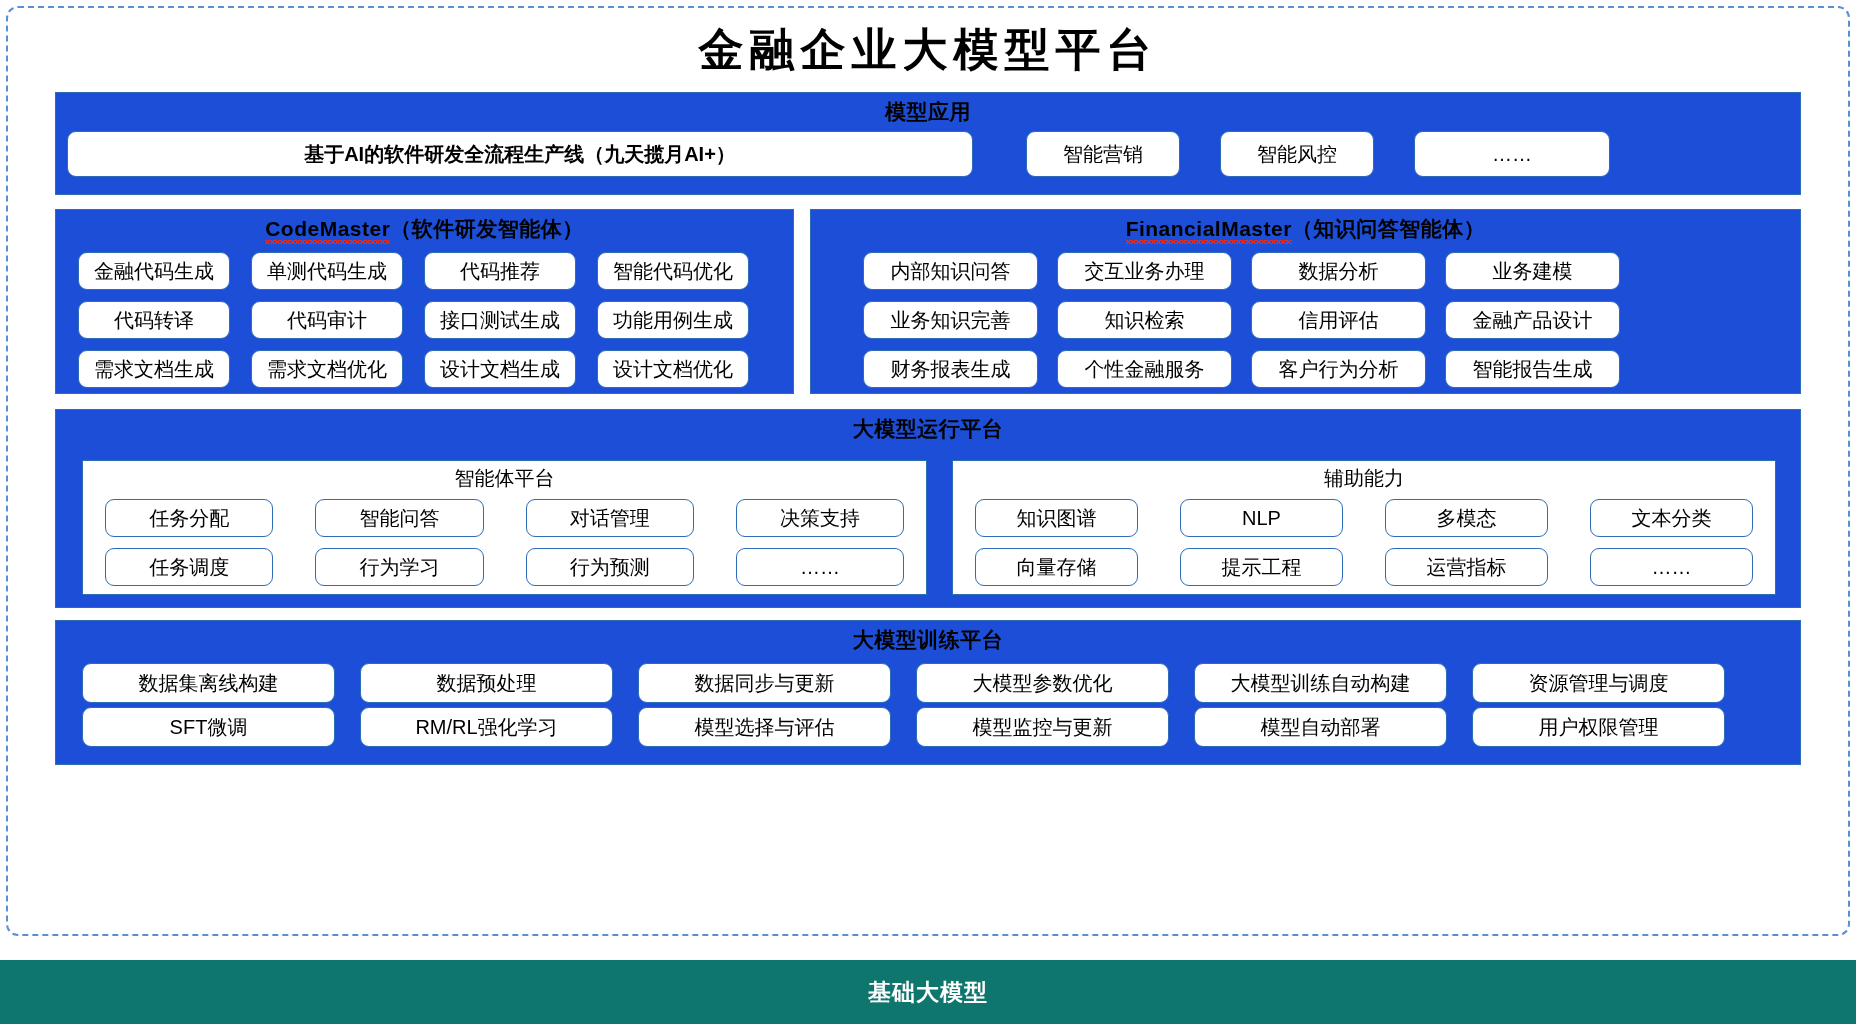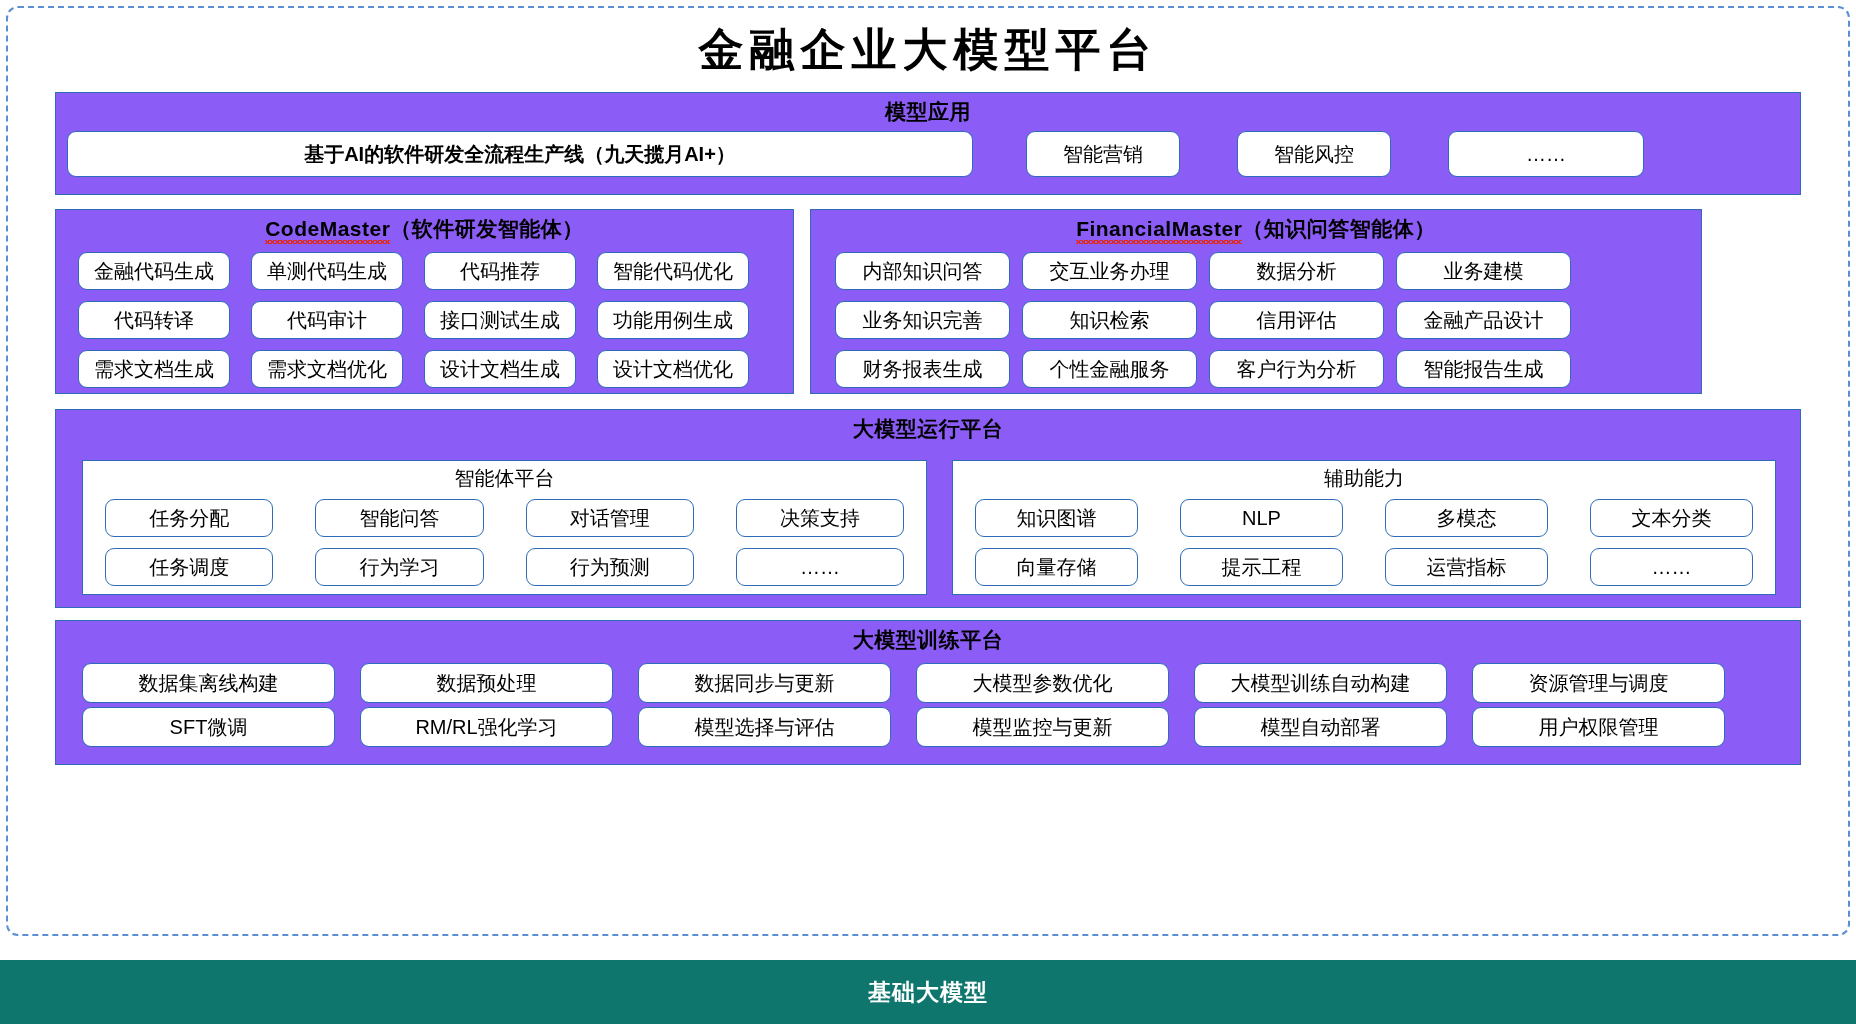--- a/index.html
+++ b/index.html
@@ -31,21 +31,21 @@
     font-weight: 700;
     letter-spacing: 6px;
     color: #000000;
     line-height: 1.15;
   }
 
   
   .band {
     position: absolute;
     border: 1px solid #2E6CB8;
-    background: #8b5cf6;
+    background: #1d4ed8;
   }
   .band-title {
     text-align: center;
     font-size: 21px;
     font-weight: 700;
     color: #000;
     padding-top: 7px;
     letter-spacing: 0.5px;
     line-height: 1.15;
   }
@@ -83,38 +83,38 @@
   
   .app-band { left: 55px; top: 92px; width: 1746px; height: 103px; }
   .app-row {
     position: absolute;
     left: 11px; top: 38px;
     width: 1724px; height: 46px;
     display: flex;
     gap: 16px;
   }
   .app-main { width: 906px; height: 46px; margin-right: 37px; }
-  .app-small { width: 154px; height: 46px; margin-right: 41px; }
+  .app-small { width: 154px; height: 46px; margin-right: 24px; }
   .app-dots { width: 196px; height: 46px; }
 
   
   .agent-left  { left: 55px;  top: 209px; width: 739px; height: 185px; }
-  .agent-right { left: 810px; top: 209px; width: 892px; height: 185px; }
+  .agent-right { left: 810px; top: 209px; width: 991px; height: 185px; }
   .agent-grid {
     position: absolute;
     left: 0; right: 0; top: 42px;
     display: flex;
     flex-direction: column;
     gap: 11px;
     padding: 0 22px;
   }
   .agent-grid .r { display: flex; gap: 21px; }
   .agent-left .agent-grid .pill  { width: 152px; height: 38px; }
   .agent-right .agent-grid { padding: 0 24px; }
-  .agent-right .agent-grid .r { gap: 12px; }
+  .agent-right .agent-grid .r { gap: 19px; margin-left: 28px; }
   .agent-right .agent-grid .pill { width: 175px; height: 38px; }
 
   
   .runtime { left: 55px; top: 409px; width: 1746px; height: 199px; }
   .sub {
     position: absolute;
     border: 1px solid #2E6CB8;
     background: #fff;
     top: 50px;
     height: 135px;

